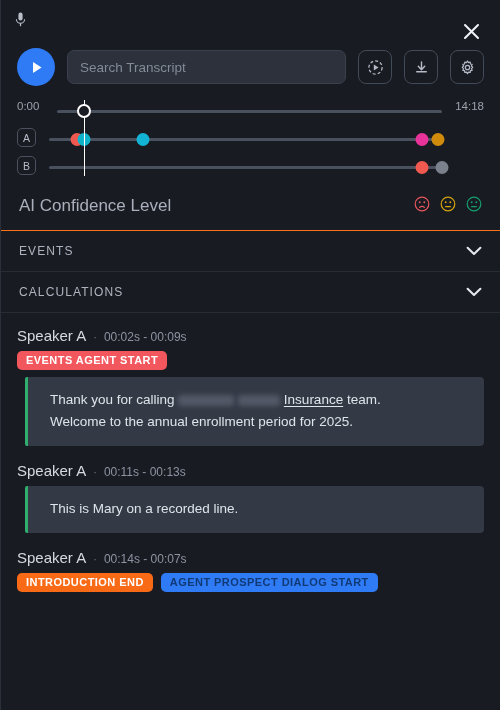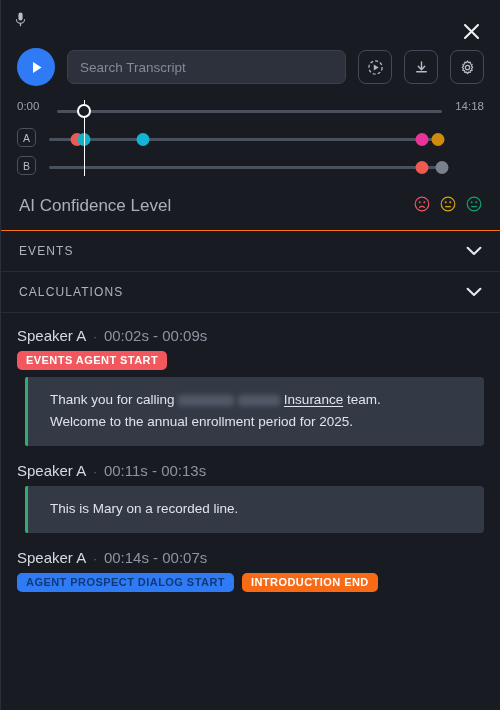--- a/index.html
+++ b/index.html
@@ -202,21 +202,21 @@
   }
   .entry { margin-bottom: 16px; }
   .entry-head {
     display: flex;
     align-items: baseline;
     gap: 7px;
     margin-bottom: 7px;
   }
   .spk-name { font-size: 15px; color: #d5dae2; }
   .dot-sep { font-size: 11px; color: #6e7683; }
-  .times { font-size: 15px; color: #8d94a1; }
+  .times { font-size: 12px; color: #8d94a1; }
 
   .badges { display: flex; gap: 8px; margin-bottom: 7px; flex-wrap: wrap; }
   .badge {
     font-size: 11px;
     font-weight: bold;
     letter-spacing: .45px;
     padding: 4px 9px;
     border-radius: 5px;
     line-height: 1;
     display: inline-block;
@@ -401,18 +401,18 @@
         </div>
         <div class="bubble">This is Mary on a recorded line.</div>
       </div>
       <div class="entry">
         <div class="entry-head">
           <span class="spk-name">Speaker A</span>
           <span class="dot-sep">·</span>
           <span class="times">00:14s - 00:07s</span>
         </div>
         <div class="badges">
+          <span class="badge" style="background: rgb(249, 106, 22); color: rgb(255, 255, 255);">INTRODUCTION END</span>
           <span class="badge" style="background: rgb(47, 123, 246); color: rgb(16, 58, 118);">AGENT PROSPECT DIALOG START</span>
-          <span class="badge" style="background: rgb(249, 106, 22); color: rgb(255, 255, 255);">INTRODUCTION END</span>
         </div>
       </div>
     </div>
 </div>
 
 </body></html>

